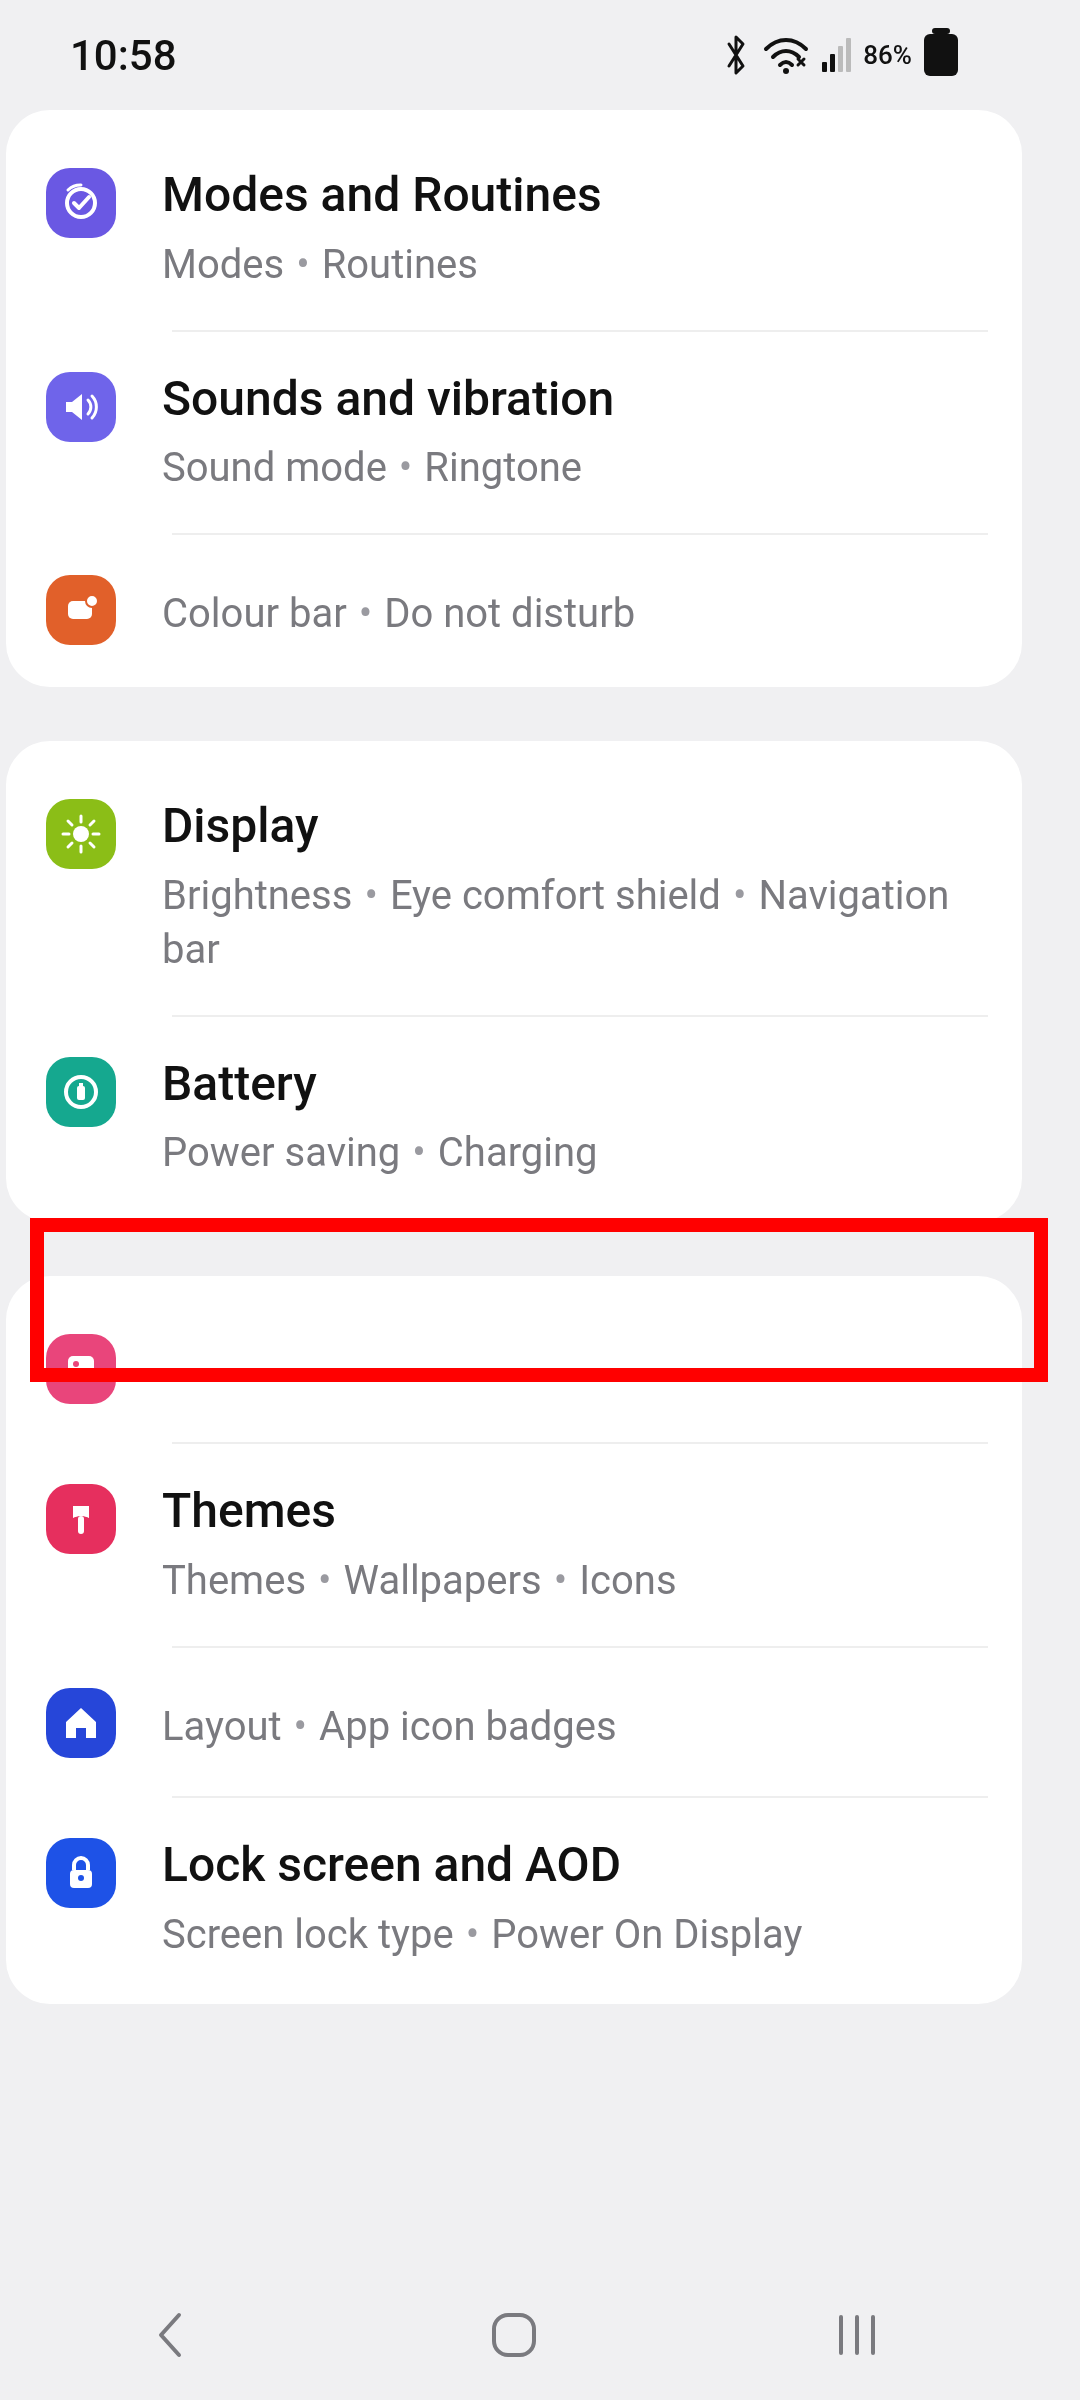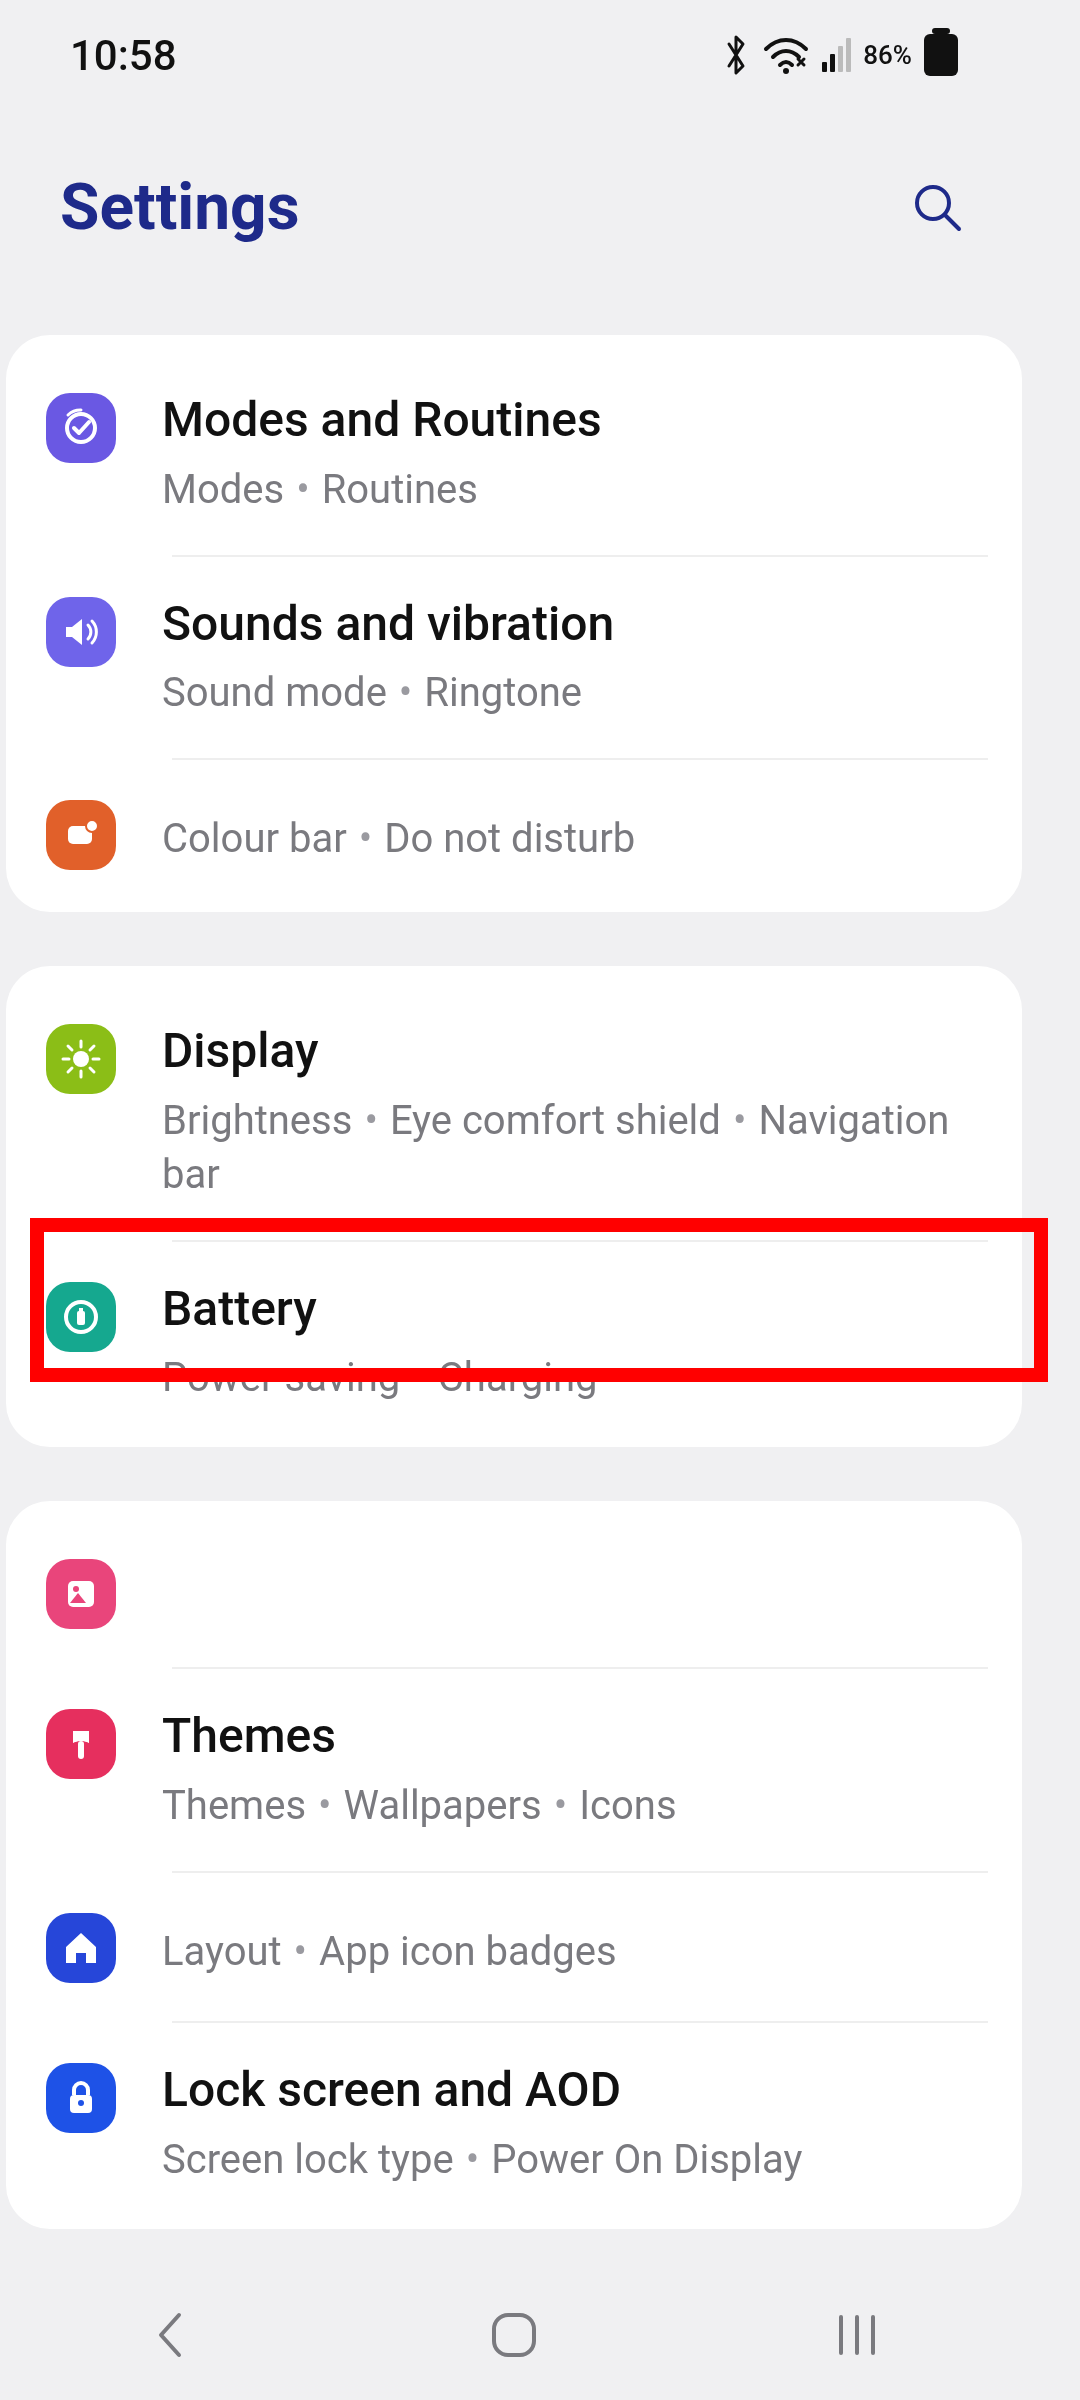--- a/index.html
+++ b/index.html
@@ -73,29 +73,20 @@
           <span class="on"></span>
           <span class="on"></span>
           <span></span>
           <span></span>
         </span>
       <span>86%</span>
       <span class="batt-body"></span>
     </div>
   </div>
 
-  <div class="header">
-    <h1>Settings</h1>
-    <button class="search-btn">
-      <svg width="54" height="54" viewBox="0 0 54 54">
-          <circle cx="22" cy="22" r="16" fill="none" stroke="#1e2a8a" stroke-width="4"></circle>
-          <line x1="34" y1="34" x2="48" y2="48" stroke="#1e2a8a" stroke-width="4" stroke-linecap="round"></line>
-        </svg>
-    </button>
-  </div>
 
   <div id="content">
       <div class="group">
         <div class="item">
           <div class="icon-wrap c-purple">
             <svg width="42" height="42" viewBox="0 0 42 42">
               <circle cx="21" cy="21" r="14" fill="none" stroke="#fff" stroke-width="4"></circle>
               <path d="M14 21 L19 26 L29 15" fill="none" stroke="#fff" stroke-width="4" stroke-linecap="round" stroke-linejoin="round"></path>
               <path d="M8 8 A18 18 0 0 1 21 3" fill="none" stroke="#fff" stroke-width="3" stroke-linecap="round"></path>
             </svg>

